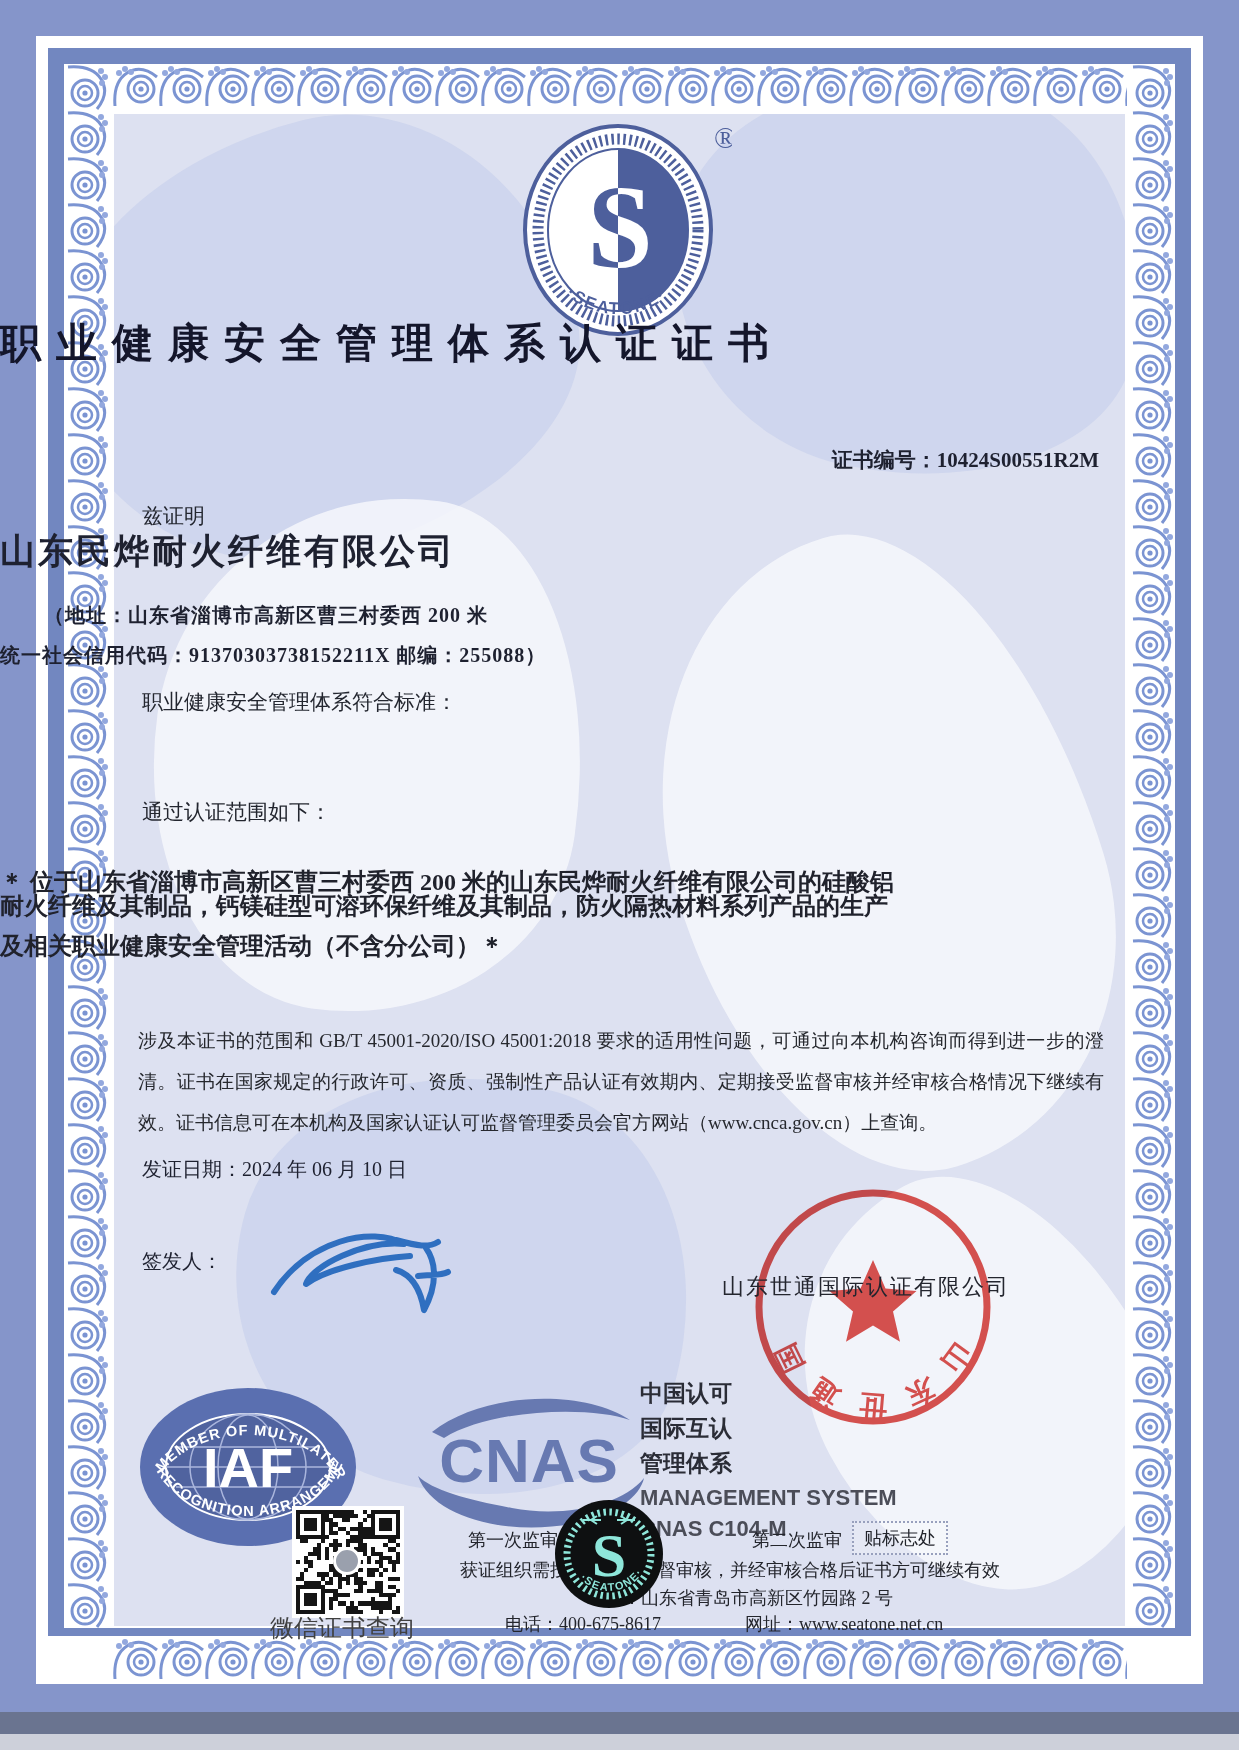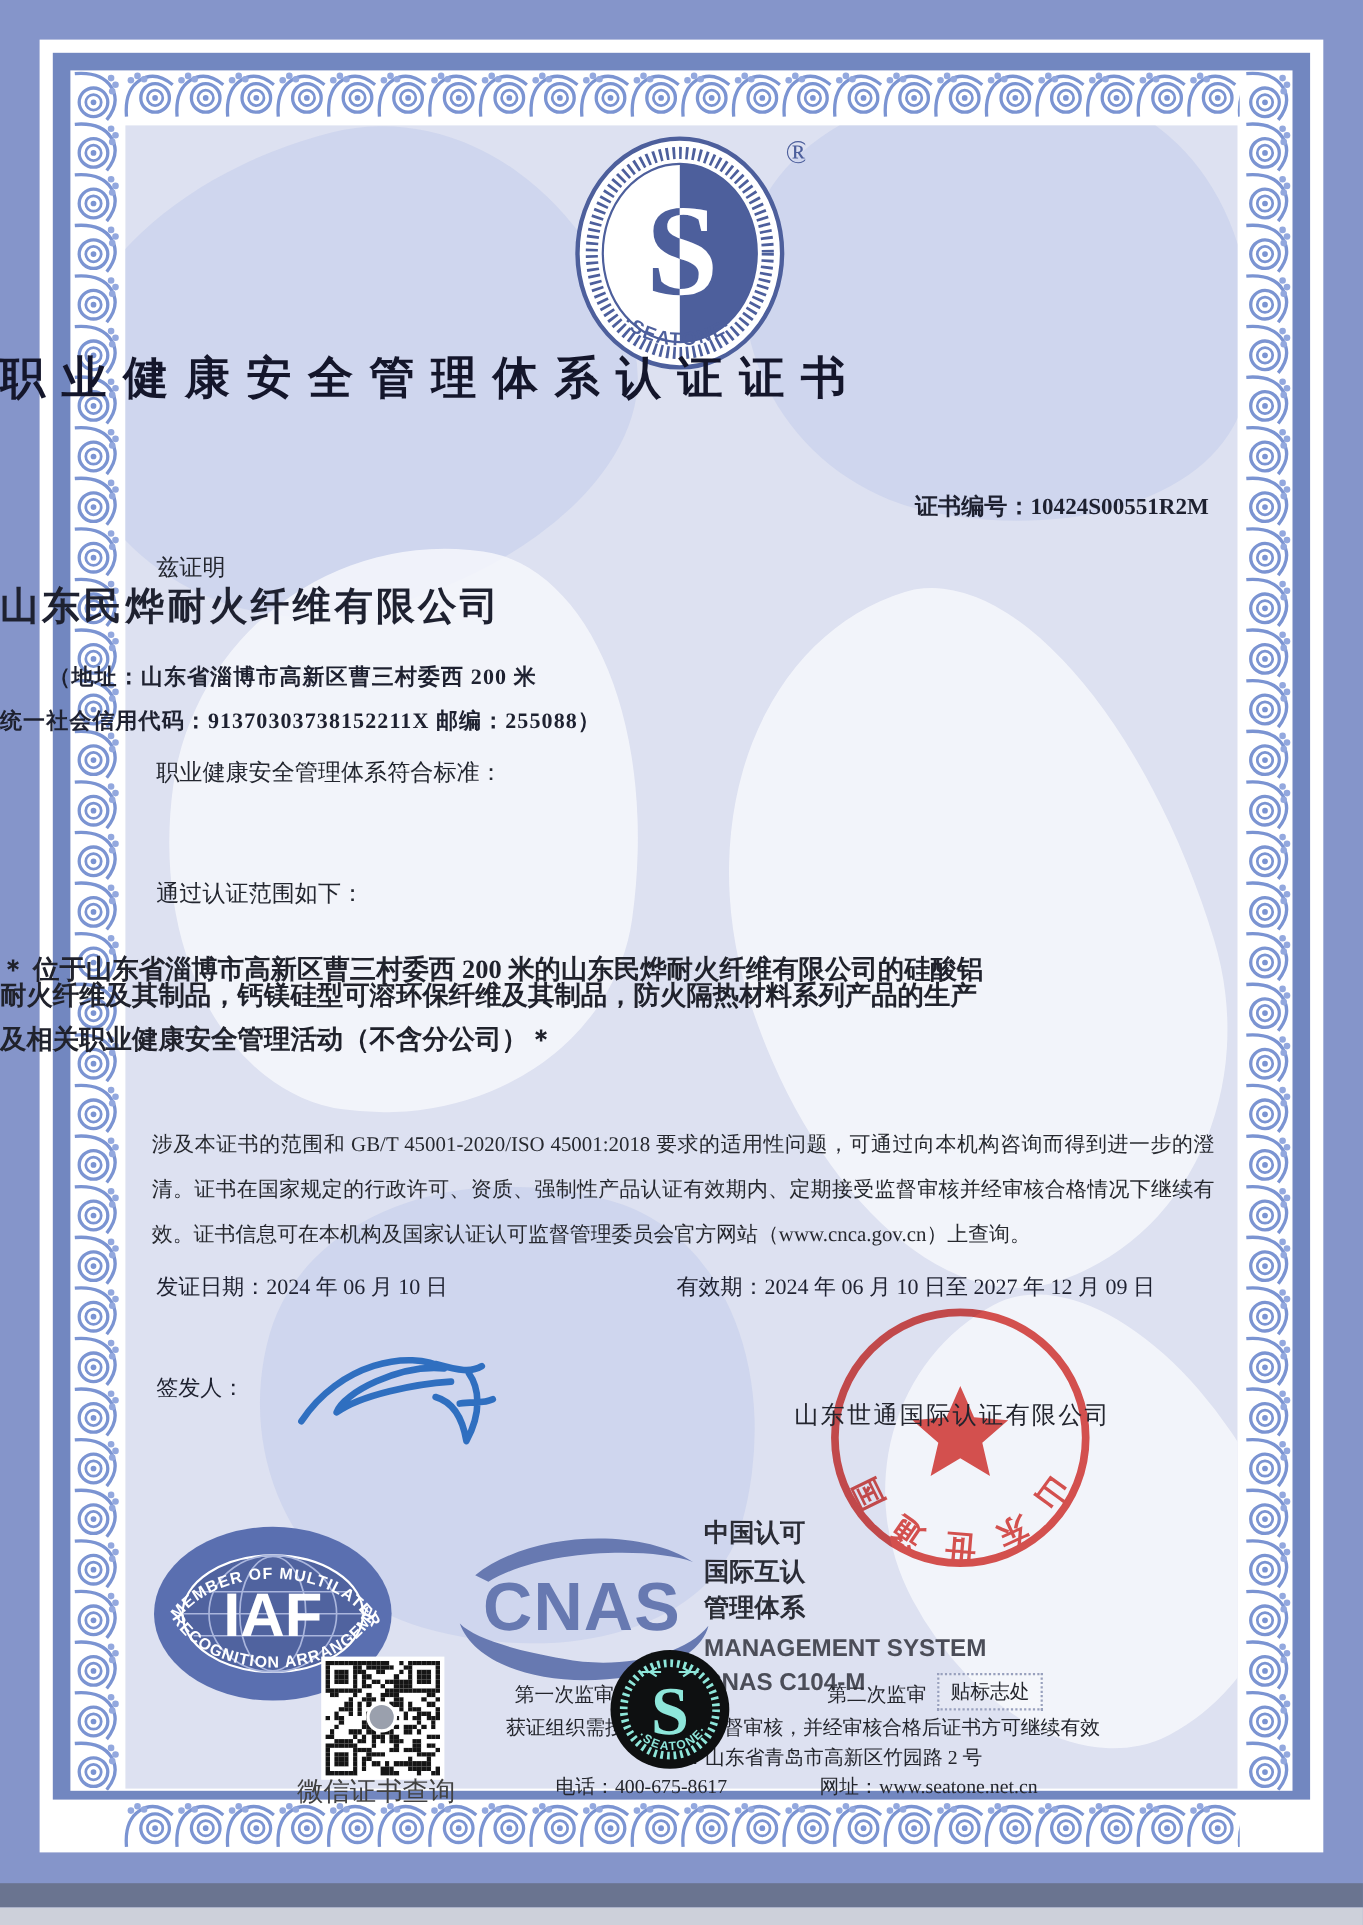--- a/index.html
+++ b/index.html
@@ -232,23 +232,20 @@
   <div class="t small-label" style="left:142px;top:798px;">通过认证范围如下：</div>
   <div class="t scope center" style="top:846px;margin-top:16px;">＊ 位于山东省淄博市高新区曹三村委西 200 米的山东民烨耐火纤维有限公司的硅酸铝</div>
   <div class="t scope center" style="top:926px;">及相关职业健康安全管理活动（不含分公司）＊</div>
   <div class="t scope center" style="top:886px;">耐火纤维及其制品，钙镁硅型可溶环保纤维及其制品，防火隔热材料系列产品的生产</div>
 
   <div class="t fine" style="left:138px;top:1020px;width:966px;">涉及本证书的范围和 GB/T 45001-2020/ISO 45001:2018 要求的适用性问题，可通过向本机构咨询而得到进一步的澄清。证书在国家规定的行政许可、资质、强制性产品认证有效期内、定期接受监督审核并经审核合格情况下继续有效。证书信息可在本机构及国家认证认可监督管理委员会官方网站（www.cnca.gov.cn）上查询。</div>
 
   <div class="t date" style="left:142px;top:1156px;">
     <span>发证日期：</span><span>2024 年 06 月 10 日</span>
   </div>
-  <div class="t date" style="left:615px;top:1156px;">
-    <span>有效期：</span><span>2024 年 06 月 10 日至 2027 年 12 月 09 日</span>
-  </div>
 
   <div class="t date" style="left:142px;top:1248px;">签发人：</div>
   <svg class="abs" style="left:268px;top:1218px;" width="220" height="110" viewBox="0 0 220 110">
     <path d="M6,74 C40,22 104,8 136,26 C96,22 44,48 38,66 C60,50 110,40 142,38 M128,22 C150,28 160,30 170,24 M158,30 C168,44 170,66 156,92 C152,68 142,56 128,52 M150,58 C162,56 172,58 180,54" fill="none" stroke="#2f6fc0" stroke-width="6" stroke-linecap="round" stroke-linejoin="round"></path>
   </svg>
 
   <svg class="abs" style="left:748px;top:1182px;mix-blend-mode:multiply;opacity:.92;" width="250" height="250" viewBox="0 0 250 250">
     <circle cx="125" cy="125" r="114" fill="none" stroke="#dd4440" stroke-width="7"></circle>
     <path d="M125,78 l12.5,28.5 31,2.6 -23.5,20.4 7,30.3 -27,-16.2 -27,16.2 7,-30.3 -23.5,-20.4 31,-2.6 Z" fill="#dd4440"></path>
     <path id="stArc" d="M 125 125 m -88 0 a 88 88 0 1 1 176 0 a 88 88 0 1 1 -176 0" fill="none"></path>
@@ -277,21 +274,21 @@
   </svg>
 
   <svg class="abs" style="left:412px;top:1390px;" width="235" height="145" viewBox="0 0 235 145">
     <path d="M20,42 C70,2 170,-2 218,30 C180,16 80,18 32,48 Z" fill="#6779b1"></path>
     <path d="M6,86 C20,126 90,146 160,134 C205,126 228,106 232,88 C210,116 150,128 100,118 C56,110 20,100 6,86 Z" fill="#6779b1"></path>
     <text x="117" y="92" text-anchor="middle" font-family="Liberation Sans,sans-serif" font-size="62" font-weight="bold" fill="#6779b1" letter-spacing="1">CNAS</text>
   </svg>
 
   <div class="t accr-cn" style="left:640px;top:1376px;">中国认可</div>
   <div class="t accr-cn" style="left:640px;top:1411px;">国际互认</div>
-  <div class="t accr-cn" style="left:640px;top:1446px;font-family:Liberation Mono, monospace;">管理体系</div>
+  <div class="t accr-cn" style="left:640px;top:1446px;">管理体系</div>
   <div class="t accr-en" style="left:640px;top:1482px;">MANAGEMENT SYSTEM</div>
   <div class="t accr-en" style="left:640px;top:1513px;">CNAS C104-M</div>
 
   <div class="abs" id="qr" style="left:292px;top:1506px;">
       <span class="m"></span>
       <span class="m"></span>
       <span class="m"></span>
       <span class="m"></span>
       <span class="m"></span>
       <span class="m"></span>

